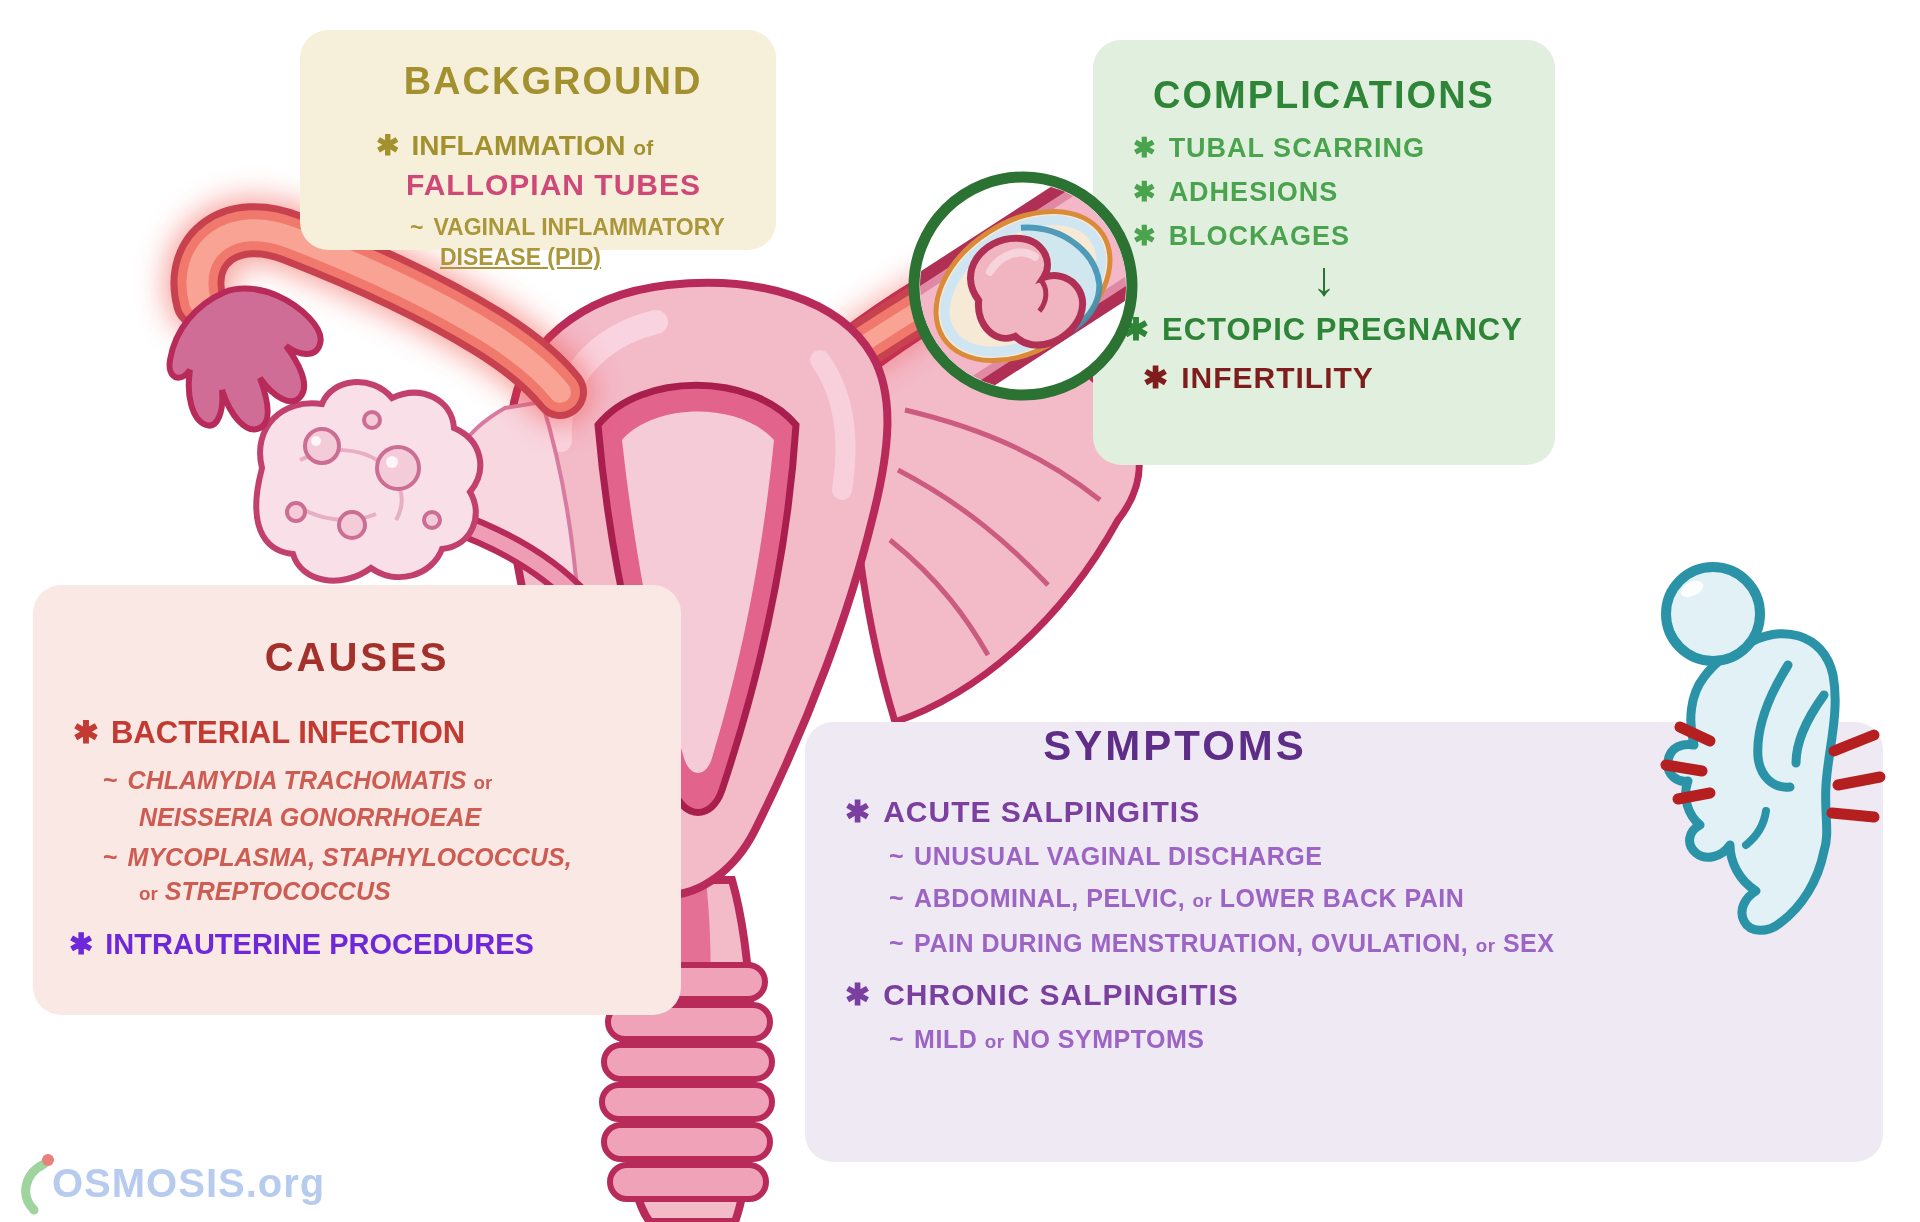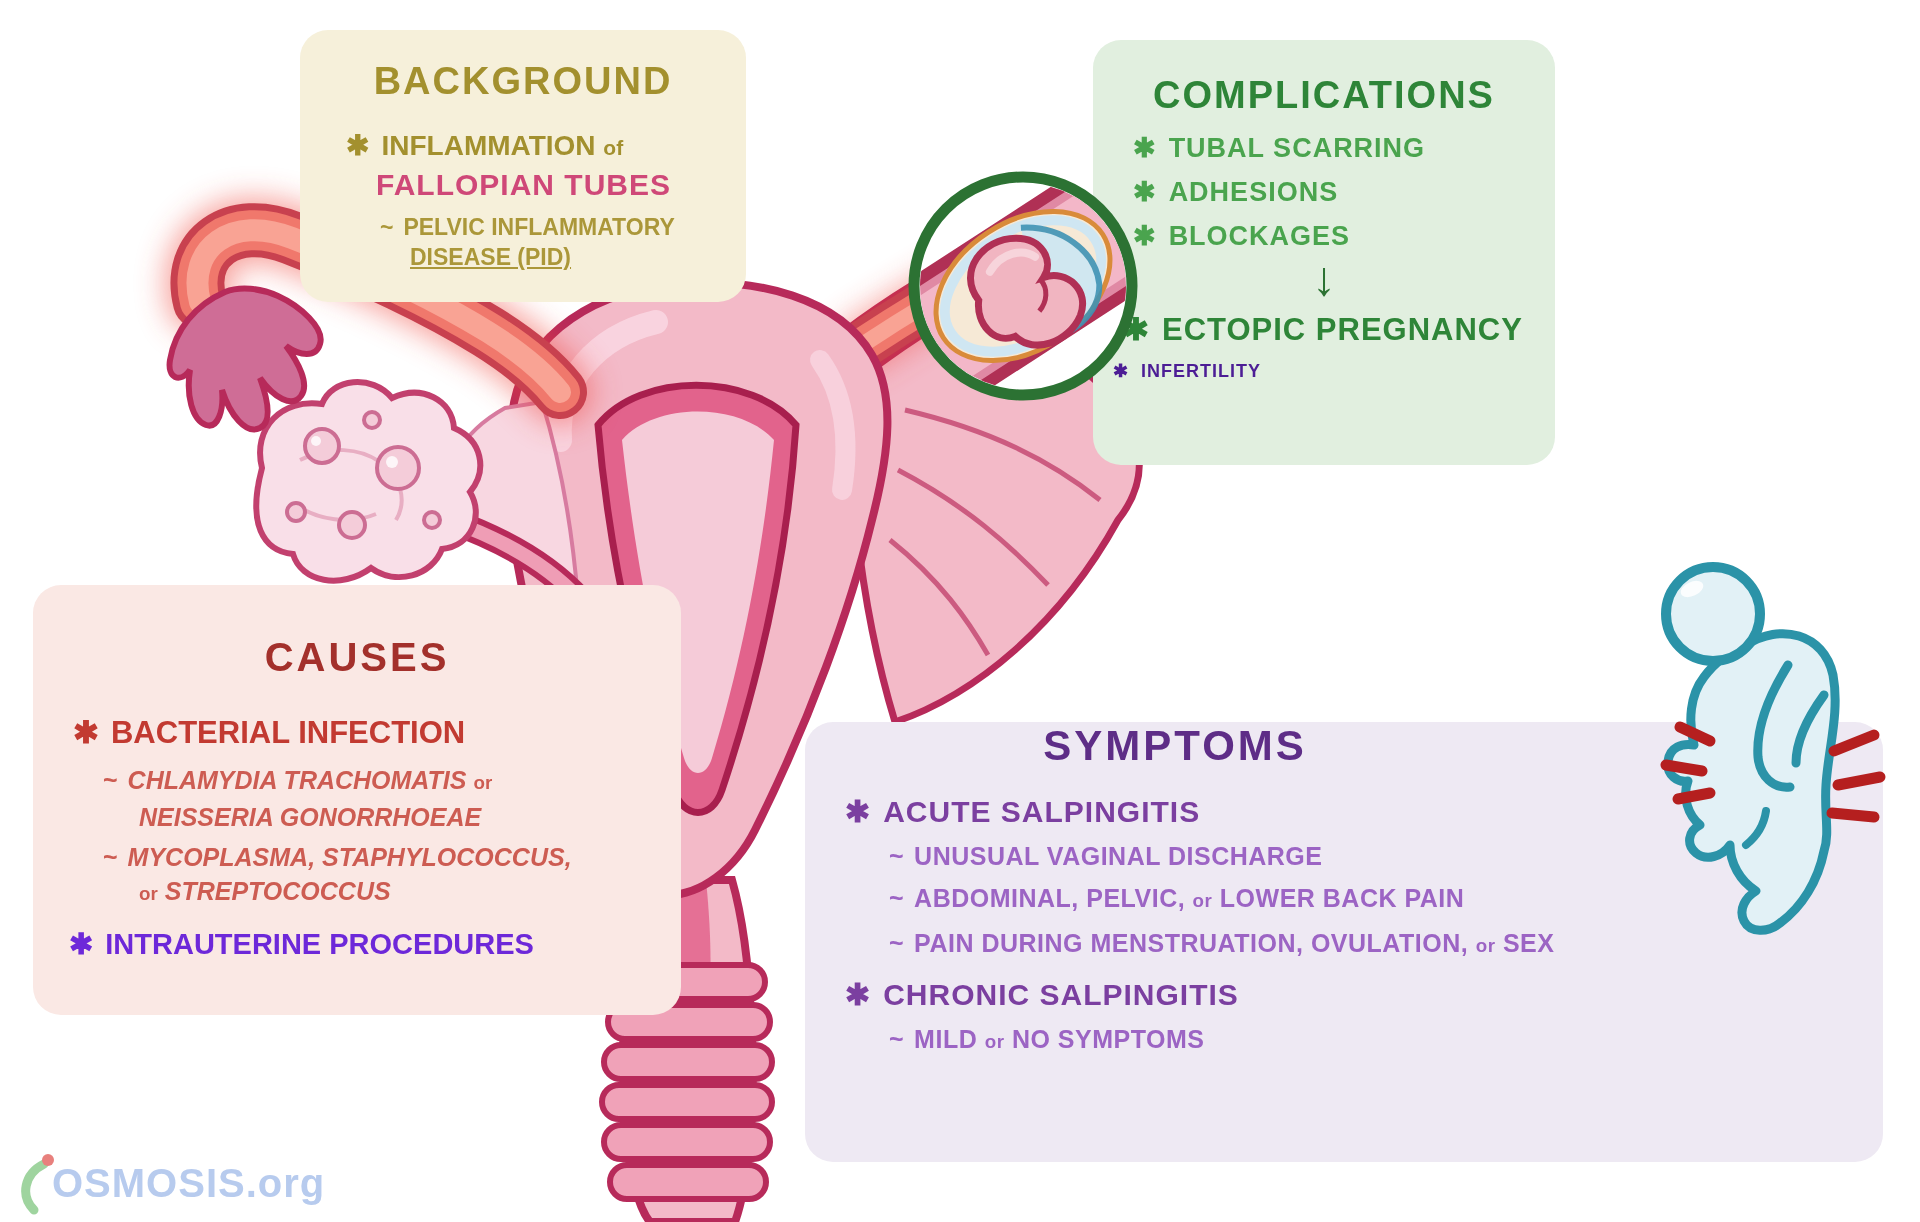--- a/index.html
+++ b/index.html
@@ -2,40 +2,40 @@
 <html><head>
 <meta charset="utf-8">
 <style>
   html,body{margin:0;padding:0;background:#ffffff;}
   .canvas{position:relative;width:1920px;height:1222px;background:#ffffff;overflow:hidden;
           font-family:"Liberation Sans",sans-serif;}
   svg{display:block;}
   .layer{position:absolute;left:0;top:0;}
   
   .box{position:absolute;border-radius:28px;z-index:2;}
-  .bg-box{left:300px;top:30px;width:446px;height:272px;background:#f6f0da;}
+  .bg-box{left:300px;top:30px;width:446px;height:220px;background:#f6f0da;padding-left:30px;}
   .comp-box{left:1093px;top:40px;width:462px;height:425px;background:#e1efdf;}
   .causes-box{left:33px;top:585px;width:648px;height:430px;background:#fae8e4;}
   .sym-box{left:805px;top:722px;width:1078px;height:440px;background:#eee9f3;}
   .bullet{margin-right:12px;}
   .tilde{margin-right:10px;font-style:normal;}
   .small-word{font-size:0.75em;font-weight:bold;font-style:normal;}
   
   .bg-title{margin-top:30px;text-align:center;font-size:38px;font-weight:bold;color:#a3902e;letter-spacing:2px;}
   .bg-l1{margin:26px 0 0 46px;font-size:28px;font-weight:bold;color:#a3902e;}
   .bg-l2{margin:6px 0 0 76px;font-size:30px;font-weight:bold;color:#cf4878;letter-spacing:1px;}
   .bg-l3{margin:12px 0 0 80px;font-size:23px;font-weight:bold;color:#ab9739;}
   .bg-l4{margin:3px 0 0 110px;font-size:23px;font-weight:bold;color:#ab9739;text-decoration:underline;}
   
   .comp-title{margin-top:34px;text-align:center;font-size:38px;font-weight:bold;color:#2e8538;letter-spacing:2px;}
   .comp-item{margin:14px 0 0 40px;font-size:27px;font-weight:bold;color:#4aa44e;letter-spacing:1px;line-height:30px;}
   .comp-item.first{margin-top:16px;}
   .comp-arrow{text-align:center;font-size:48px;font-weight:bold;color:#2c7233;line-height:48px;margin-top:4px;}
   .comp-major{margin:8px 0 0 30px;font-size:31px;font-weight:bold;color:#2e8538;letter-spacing:1px;}
-  .comp-minor{margin:12px 0 0 20px;font-size:18px;font-weight:bold;color:#4c1d95;letter-spacing:1px;}
+  .comp-minor{margin:12px 0 0 50px;font-size:30px;font-weight:bold;color:#7f1d1d;letter-spacing:1px;}
   
   .causes-title{margin-top:50px;text-align:center;font-size:40px;font-weight:bold;color:#a3302b;letter-spacing:3px;}
   .causes-i1{margin:34px 0 0 40px;font-size:31px;font-weight:bold;color:#c23a31;}
   .causes-s{font-size:25px;font-weight:bold;font-style:italic;color:#cd5c52;line-height:30px;}
   .causes-s1{margin:14px 0 0 70px;}
   .causes-s1b{margin:4px 0 0 106px;}
   .causes-s2{margin:10px 0 0 70px;}
   .causes-s2b{margin:4px 0 0 106px;}
   .causes-i2{margin:18px 0 0 36px;font-size:29px;font-weight:bold;color:#6d28d9;}
   
@@ -132,21 +132,21 @@
   </svg>
 
   <section class="box bg-box">
     <div class="bg-title">BACKGROUND</div>
     <div class="bg-l1">
       <span class="bullet">✱</span><span>INFLAMMATION</span>
       <span class="small-word">of</span>
     </div>
     <div class="bg-l2">FALLOPIAN TUBES</div>
     <div class="bg-l3">
-      <span class="tilde">~</span><span>PELVIC INFLAMMATORY</span>
+      <span class="tilde">~</span><span>VAGINAL INFLAMMATORY</span>
     </div>
     <div class="bg-l4">DISEASE (PID)</div>
   </section>
 
   <section class="box comp-box">
     <div class="comp-title">COMPLICATIONS</div>
     <div class="comp-item first">
       <span class="bullet">✱</span><span>TUBAL SCARRING</span>
     </div>
     <div class="comp-item">

